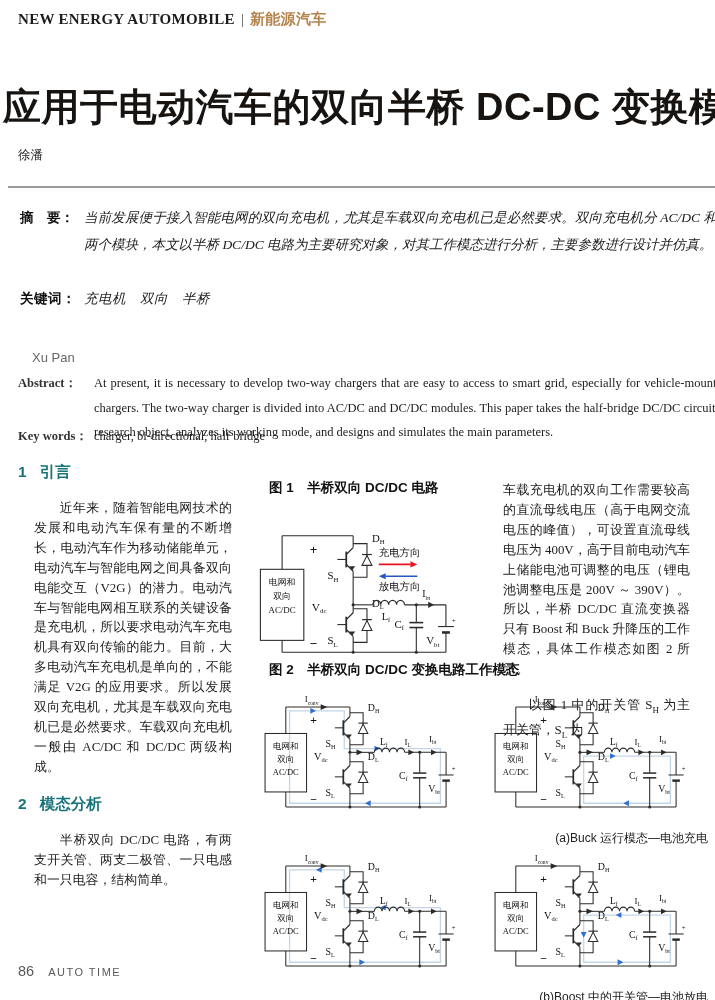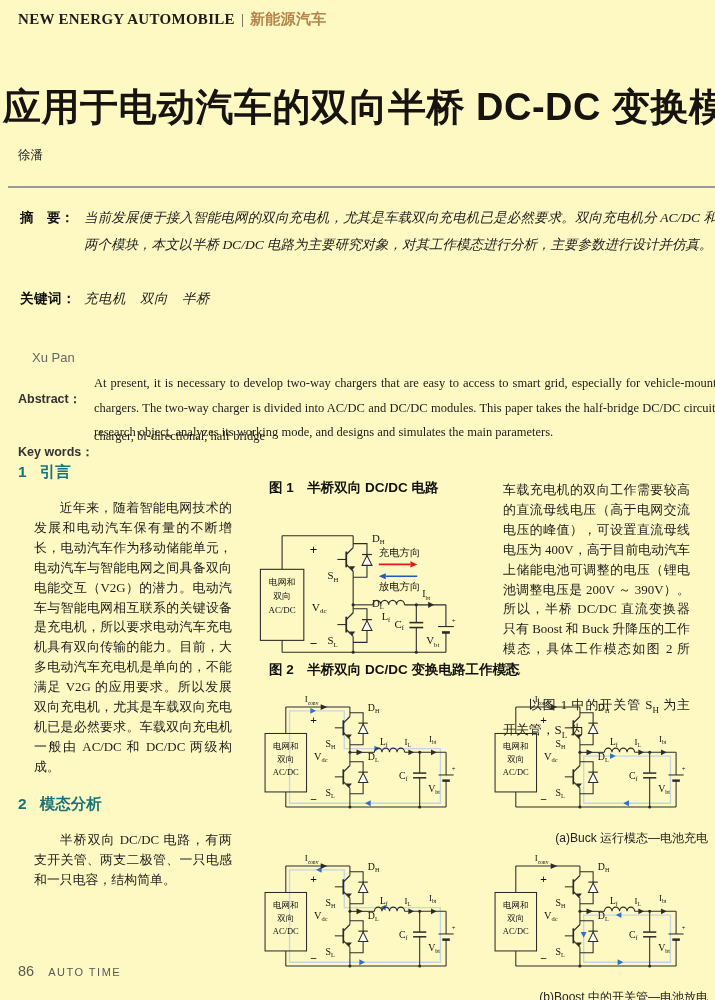--- a/index.html
+++ b/index.html
@@ -1,16 +1,16 @@
 <!DOCTYPE html>
 <html><head>
 <meta charset="utf-8">
 <style>
   html,body{margin:0;padding:0;background:#e8e8e8;}
-  #page{position:relative;width:715px;height:1000px;background:#fef9c3;margin:0 auto;
+  #page{position:relative;width:715px;height:1000px;background:#ffffff;margin:0 auto;
         font-family:"Liberation Serif",serif;color:#1c1c1c;overflow:hidden;}
 
   
   #journal-header{position:absolute;top:10px;left:18px;font-size:15px;font-weight:bold;
                   font-family:"Liberation Serif",serif;letter-spacing:.3px;}
   #journal-header .sep{font-weight:normal;color:#444;margin:0 6px;font-size:14px;}
   #journal-header .cn{font-weight:bold;}
 
   
   #main-title{position:absolute;top:82px;left:3px;width:690px;white-space:nowrap;
@@ -29,22 +29,22 @@
   #keywords-cn{position:absolute;top:285px;left:18px;width:678px;font-size:13.5px;
                line-height:27px;padding-left:66px;font-style:italic;letter-spacing:.5px;}
 
   
   #en-title{position:absolute;top:328px;left:18px;width:690px;font-size:14.5px;font-weight:bold;
             font-family:"Liberation Serif",serif;color:#111;}
   #en-author{position:absolute;top:350px;left:32px;font-size:13px;color:#666;
              font-family:"Liberation Sans",sans-serif;}
   #en-abstract{position:absolute;top:371px;left:18px;width:682px;font-size:12.5px;line-height:24.5px;
                text-align:justify;padding-left:76px;}
-  #en-abstract .lbl,#en-keywords .lbl{position:absolute;left:0;top:16px;width:76px;
-               font-family:Liberation Sans, sans-serif;font-weight:bold;color:#333;font-size:12.5px;}
+  #en-abstract .lbl,#en-keywords .lbl{position:absolute;left:0;top:0;width:76px;
+               font-family:Liberation Serif, serif;font-weight:bold;color:#333;font-size:12.5px;}
   #en-keywords{position:absolute;top:424px;left:18px;width:682px;font-size:12.5px;line-height:24px;
                padding-left:76px;}
 
   
   .sec-head{font-family:"Liberation Sans",sans-serif;font-weight:bold;font-size:15.5px;
             color:#19747a;margin:0 0 8px 0;}
   .sec-head .gap{display:inline-block;width:13px;}
   .body-p{margin:16px;font-size:12.9px;line-height:19.9px;text-align:justify;color:#1c1c1c;}
   .indent{text-indent:2em;}
   .body-p sub{font-size:9px;}

